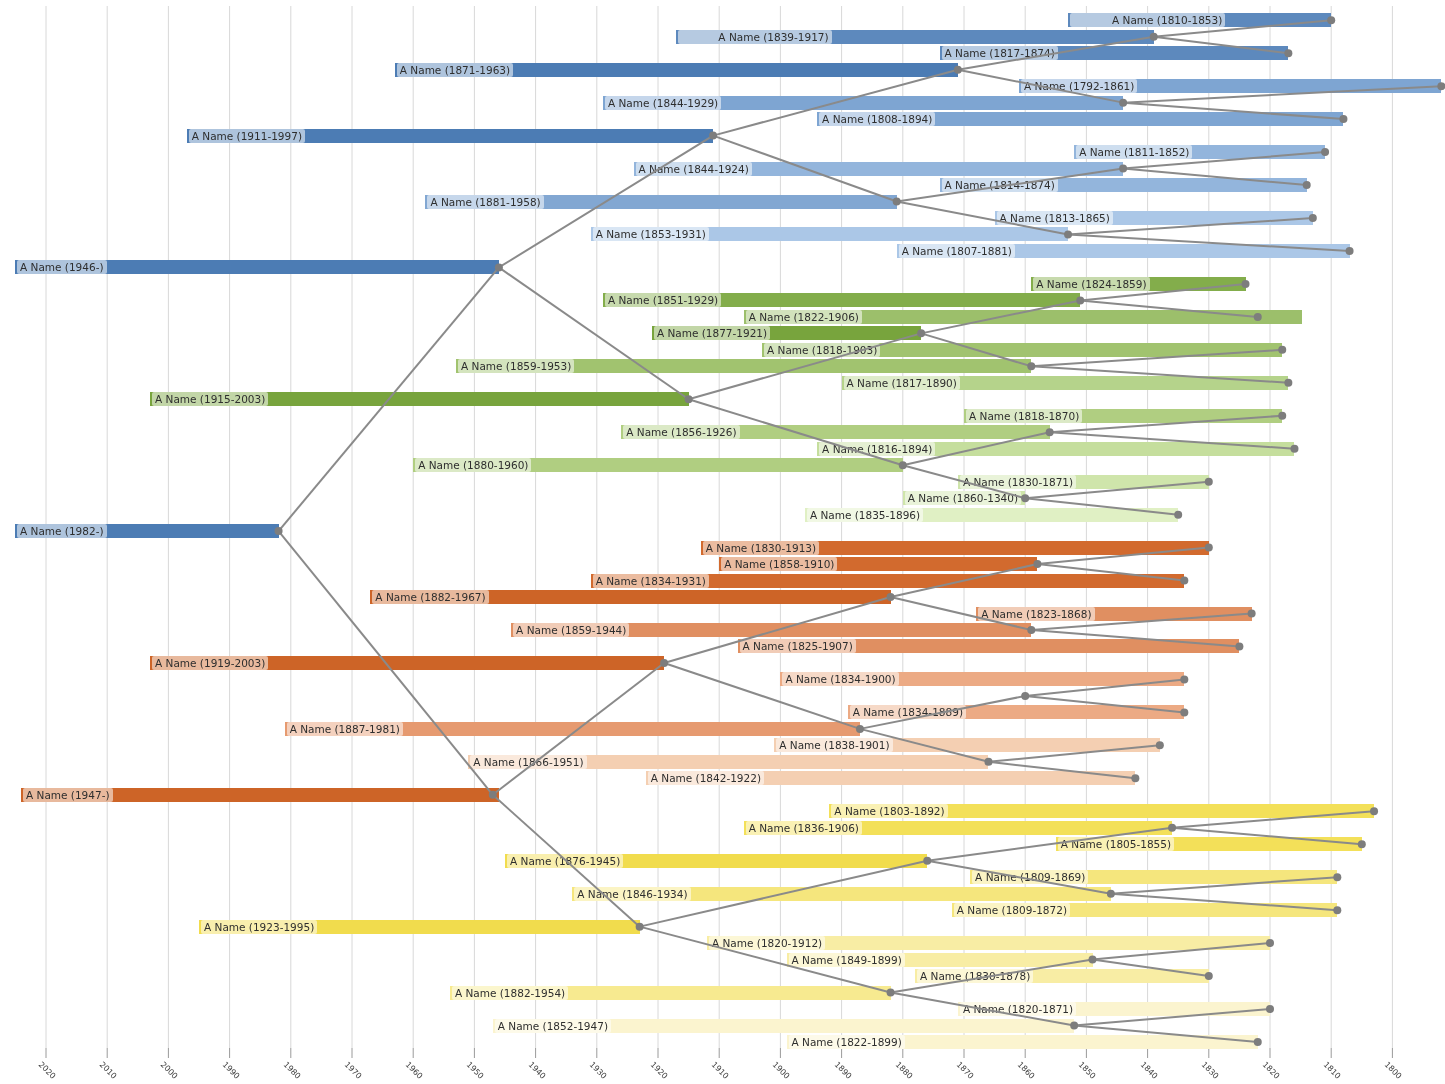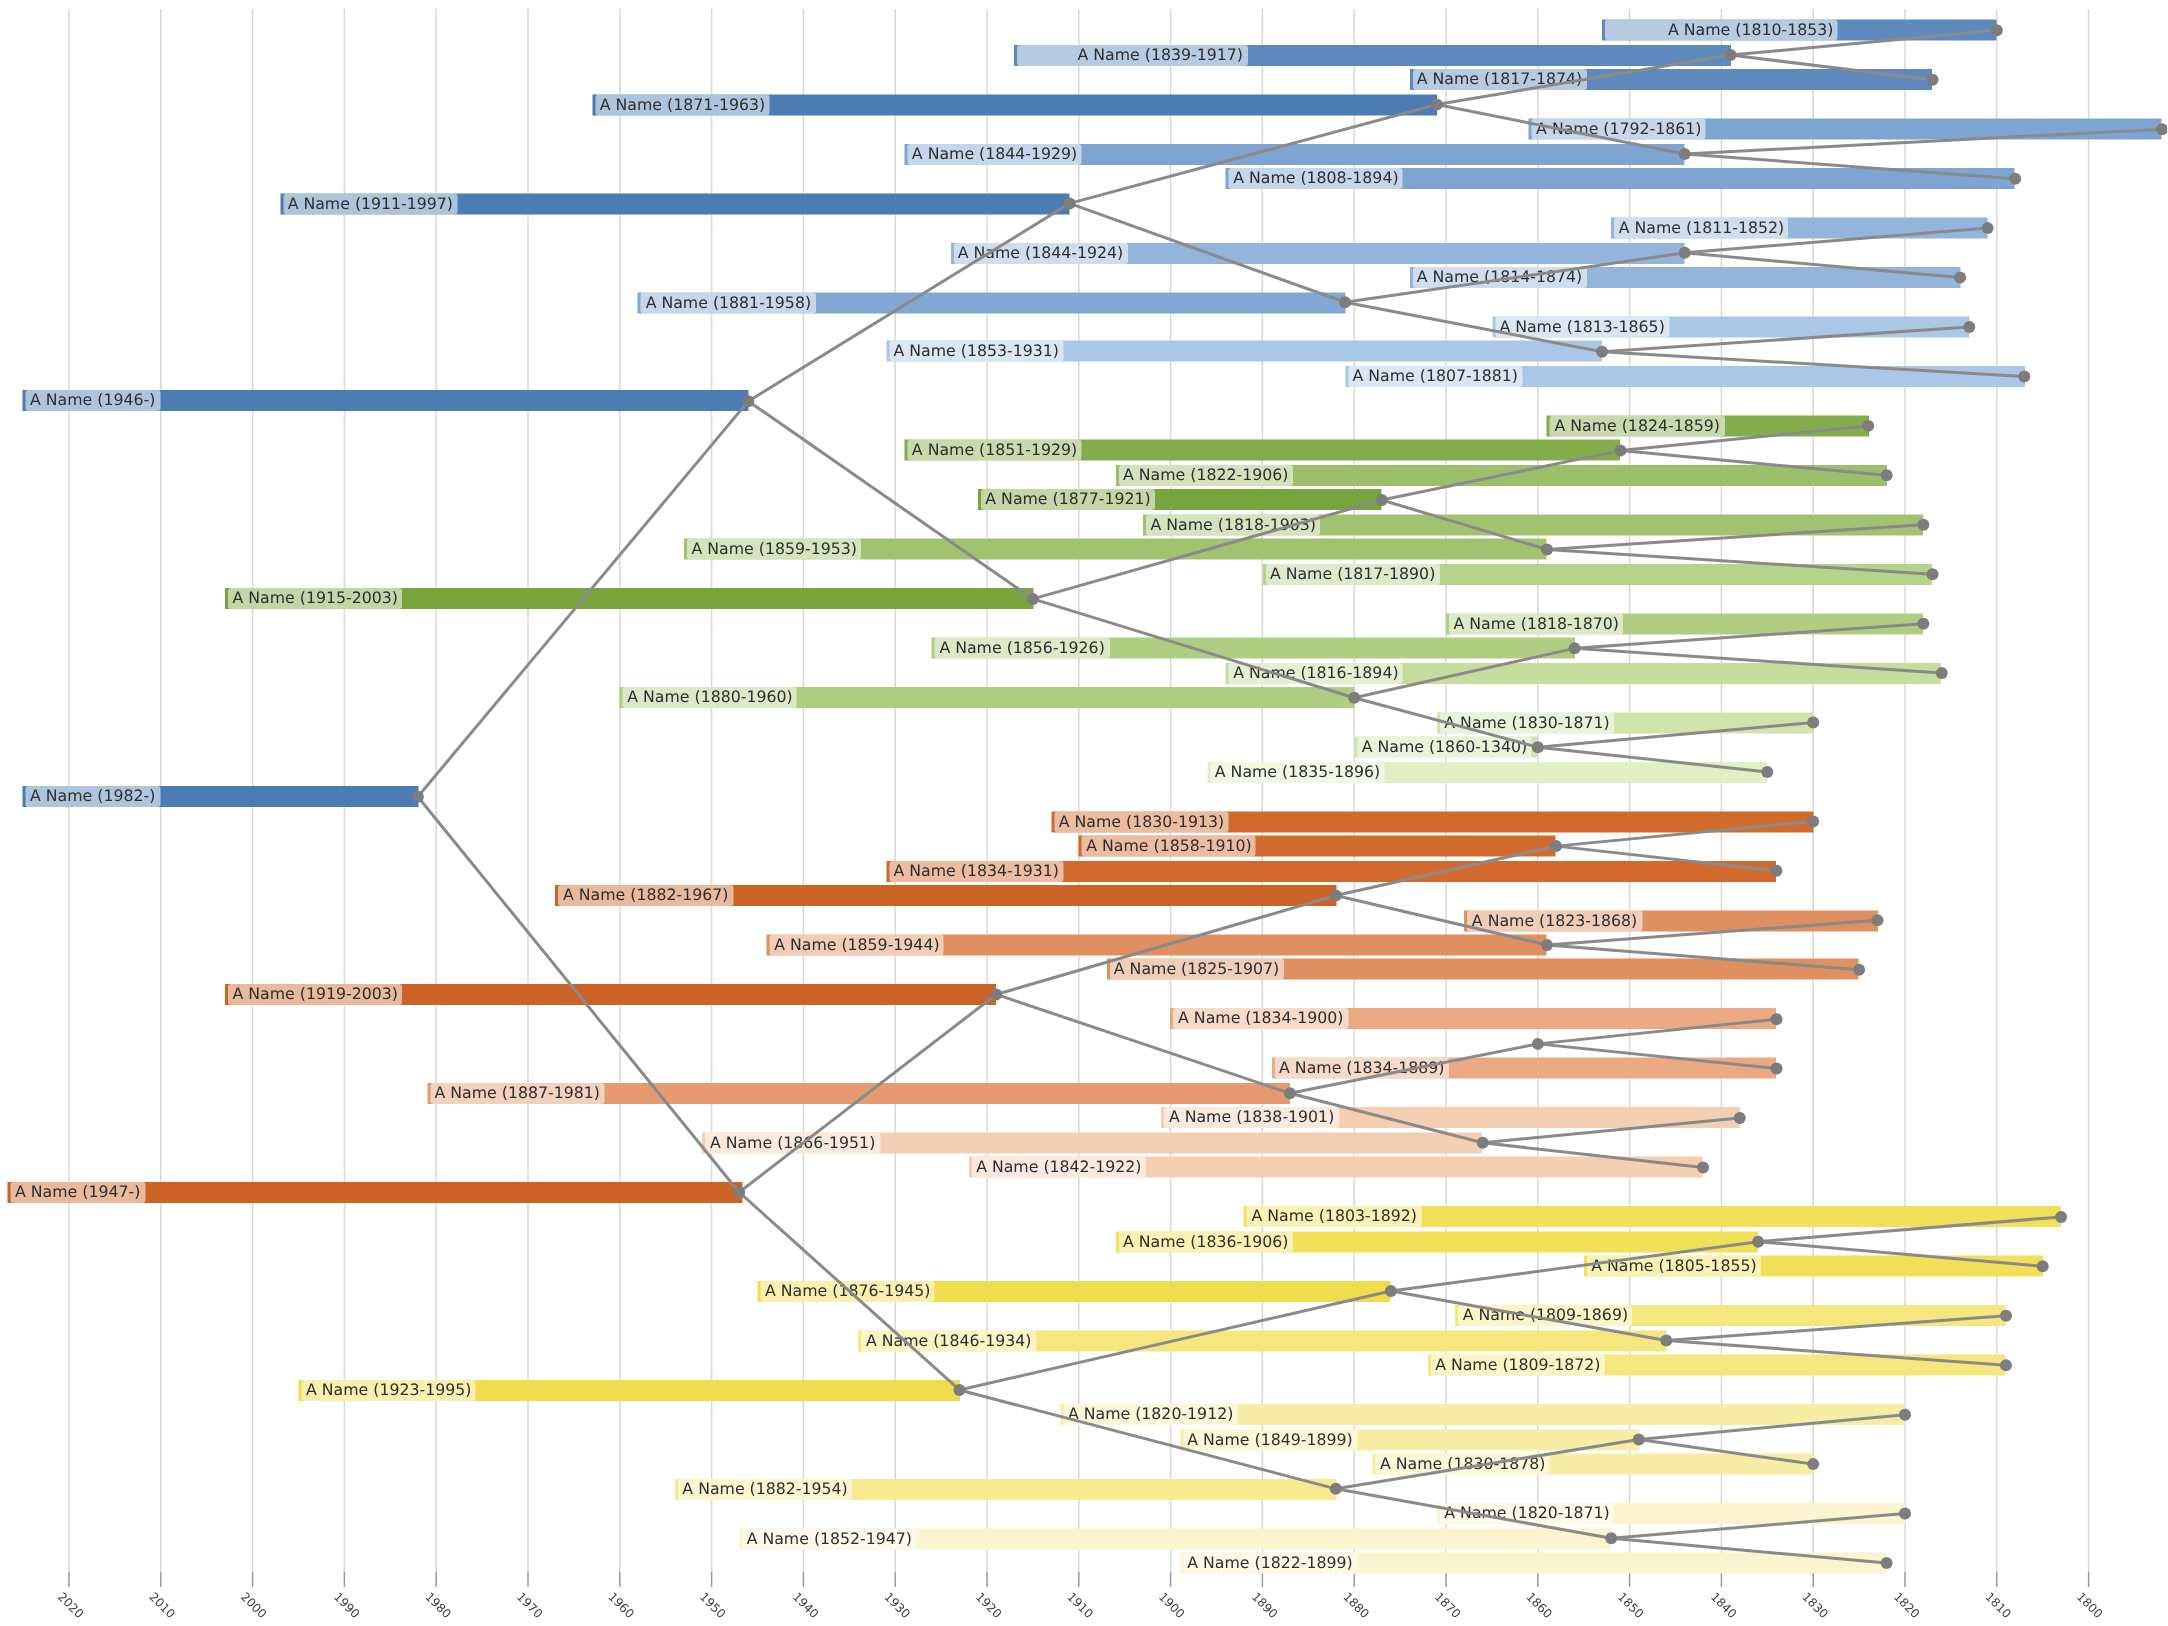--- a/index.html
+++ b/index.html
@@ -114,21 +114,21 @@
       </div>
       <div class="bar" style="left: 15px; top: 260.44px; width: 483.88px; background: rgb(76, 124, 180);">
         <span class="bar-label" style="color: rgb(46, 46, 46);">A Name (1946-)</span>
       </div>
       <div class="bar" style="left: 1031.32px; top: 276.92px; width: 214.2px; background: rgb(131, 173, 75);">
         <span class="bar-label" style="color: rgb(46, 46, 46);">A Name (1824-1859)</span>
       </div>
       <div class="bar" style="left: 602.92px; top: 293.4px; width: 477.36px; background: rgb(131, 173, 75);">
         <span class="bar-label" style="color: rgb(46, 46, 46);">A Name (1851-1929)</span>
       </div>
-      <div class="bar" style="left: 743.68px; top: 309.88px; width: 514.08px; background: rgb(156, 191, 107);">
+      <div class="bar" style="left: 743.68px; top: 309.88px; width: 514.08px; background: rgb(156, 191, 107); padding-left: 44px;">
         <span class="bar-label" style="color: rgb(46, 46, 46);">A Name (1822-1906)</span>
       </div>
       <div class="bar" style="left: 651.88px; top: 326.36px; width: 269.28px; background: rgb(120, 164, 61);">
         <span class="bar-label" style="color: rgb(46, 46, 46);">A Name (1877-1921)</span>
       </div>
       <div class="bar" style="left: 762.04px; top: 342.84px; width: 520.2px; background: rgb(161, 195, 111);">
         <span class="bar-label" style="color: rgb(46, 46, 46);">A Name (1818-1903)</span>
       </div>
       <div class="bar" style="left: 456.04px; top: 359.32px; width: 575.28px; background: rgb(161, 195, 111);">
         <span class="bar-label" style="color: rgb(46, 46, 46);">A Name (1859-1953)</span>
@@ -198,21 +198,21 @@
       </div>
       <div class="bar" style="left: 774.28px; top: 738.36px; width: 385.56px; background: rgb(244, 207, 178);">
         <span class="bar-label" style="color: rgb(46, 46, 46);">A Name (1838-1901)</span>
       </div>
       <div class="bar" style="left: 468.28px; top: 754.84px; width: 520.2px; background: rgb(244, 207, 178);">
         <span class="bar-label" style="color: rgb(46, 46, 46);">A Name (1866-1951)</span>
       </div>
       <div class="bar" style="left: 645.76px; top: 771.32px; width: 489.6px; background: rgb(244, 207, 178);">
         <span class="bar-label" style="color: rgb(46, 46, 46);">A Name (1842-1922)</span>
       </div>
-      <div class="bar" style="left: 5px; top: 787.8px; width: 477.76px; background: rgb(205, 100, 39); padding-left: 12px;">
+      <div class="bar" style="left: 21px; top: 787.8px; width: 477.76px; background: rgb(205, 100, 39);">
         <span class="bar-label" style="color: rgb(46, 46, 46);">A Name (1947-)</span>
       </div>
       <div class="bar" style="left: 829.36px; top: 804.28px; width: 544.68px; background: rgb(243, 224, 89);">
         <span class="bar-label" style="color: rgb(46, 46, 46);">A Name (1803-1892)</span>
       </div>
       <div class="bar" style="left: 743.68px; top: 820.76px; width: 428.4px; background: rgb(243, 224, 89);">
         <span class="bar-label" style="color: rgb(46, 46, 46);">A Name (1836-1906)</span>
       </div>
       <div class="bar" style="left: 1055.8px; top: 837.24px; width: 306px; background: rgb(243, 224, 89);">
         <span class="bar-label" style="color: rgb(46, 46, 46);">A Name (1805-1855)</span>

